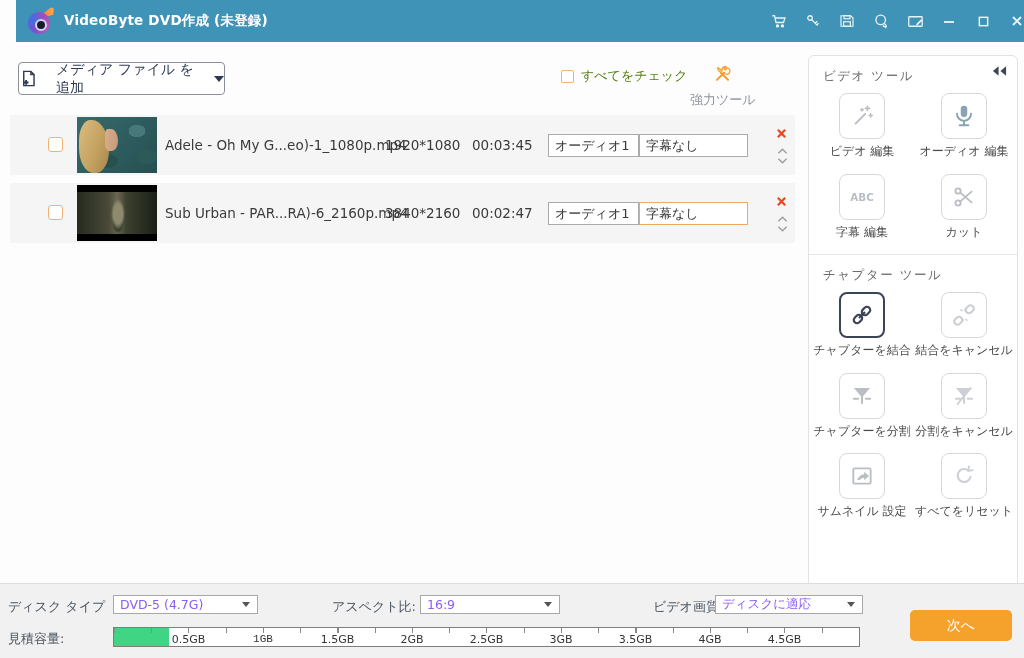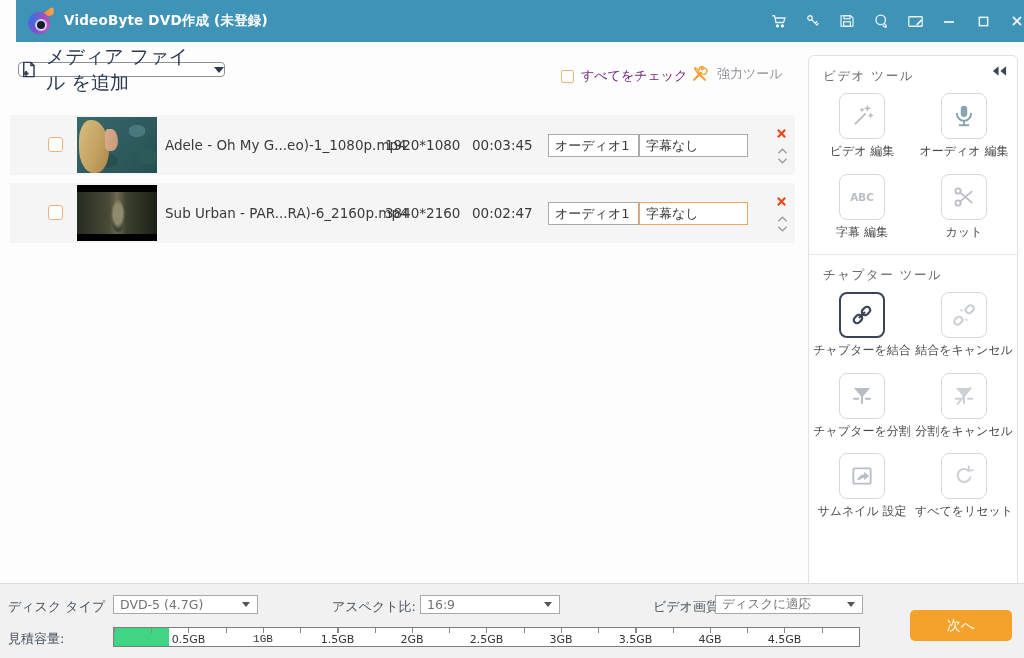--- a/index.html
+++ b/index.html
@@ -18,30 +18,30 @@
     background:linear-gradient(100deg,#ff7a2e,#ffb35a); border-radius:0 8px 0 8px;
     transform:rotate(-18deg); clip-path:polygon(0 55%,100% 0,70% 100%,0 100%); }
   .app-title { margin-left:10px; font-size:13.5px; font-weight:bold; letter-spacing:.2px; }
   .titlebar-actions { margin-left:auto; display:flex; align-items:center; gap:4px; padding-right:8px; }
   .tb-btn { width:30px; height:28px; display:flex; align-items:center; justify-content:center;
     color:#eaf4f9; cursor:default; }
   .tb-btn svg { display:block; }
 
   
   .toolbar { position:absolute; top:42px; left:0; width:808px; height:58px; background:#fdfdfd; }
-  .add-media-btn { position:absolute; left:18px; top:20px; width:207px; height:15px;
+  .add-media-btn { position:absolute; left:18px; top:20px; width:207px; height:33px;
     border:1px solid #8a8f98; border-radius:4px; background:#fff; display:flex; align-items:center;
-    justify-content:center; gap:8px; color:#2c3a52; font-size:19px; }
+    justify-content:center; gap:18px; color:#2c3a52; font-size:14px; }
   .add-media-btn .caret { width:0; height:0; border-left:5px solid transparent;
     border-right:5px solid transparent; border-top:6px solid #2c3a52; }
   .check-all { position:absolute; left:561px; top:25px; display:flex; align-items:center; gap:7px;
-    font-size:13px; color:#701a75; }
+    font-size:13px; color:#4d7c0f; }
   .checkbox { width:13px; height:13px; background:#fff; border:1px solid #f0b27d; border-radius:2px; }
   .power-tools { position:absolute; left:690px; top:22px; display:flex; align-items:center; gap:8px;
-    font-size:13px; color:#8d9199; }
+    font-size:13px; color:#8d9199;flex-direction:column; }
 
   
   .file-row { position:absolute; left:10px; width:785px; height:60px; background:#f5f5f5; }
   .row-0 { top:115px; } .row-1 { top:183px; }
   .file-row .checkbox { position:absolute; left:38px; top:22px; width:15px; height:15px; border-radius:3px; }
   .thumb { position:absolute; left:67px; top:2px; width:80px; height:56px; overflow:hidden; background:#000; }
   .thumb-adele { background:
       radial-gradient(14px 10px at 60px 14px, #47787a 0 60%, transparent 61%),
       radial-gradient(18px 12px at 30px 44px, #27504f 0 60%, transparent 61%),
       radial-gradient(16px 12px at 70px 40px, #2b5a58 0 60%, transparent 61%),
@@ -83,21 +83,21 @@
   .tool.teal .tool-box { color:#8ba4b2; }
   .tool.active .tool-box { border:2px solid #3b4456; color:#3b4456; }
   .tool.disabled .tool-box { color:#ccd0d6; }
   .side-divider { border-top:1px solid #e6e6e6; margin:2px 0 0; }
 
   
   .bottom { position:absolute; left:0; top:583px; width:1024px; height:75px; background:#f1f1f1;
     border-top:1px solid #dcdcdc;padding-left:35px; }
   .b-label { position:absolute; font-size:13px; color:#4a5560; }
   .select { position:absolute; height:19px; background:#fff; border:1px solid #a8a8a8;
-    display:flex; align-items:center; font-size:12.5px; color:#737373; padding-left:6px; }
+    display:flex; align-items:center; font-size:12.5px; color:#8b5cf6; padding-left:6px; }
   .select .caret { margin-left:auto; margin-right:7px; width:0; height:0;
     border-left:4px solid transparent; border-right:4px solid transparent; border-top:5px solid #555; }
   .next-btn { position:absolute; left:910px; top:26px; width:102px; height:31px; background:#f5a22d;
     border:none; border-radius:5px; color:#fff; font-size:14px; display:flex; align-items:center;
     justify-content:center; }
   .cap-bar { position:absolute; left:113px; top:43px; width:747px; height:20px; background:#fff;
     border:1px solid #7e7e7e; }
   .cap-fill { position:absolute; left:0; top:0; height:100%; background:#3fd584; }
   .cap-ticks { position:absolute; left:0; top:0; width:100%; height:5px;
     background-image:repeating-linear-gradient(to right,#8a8a8a 0 1px,transparent 1px 5%); }

